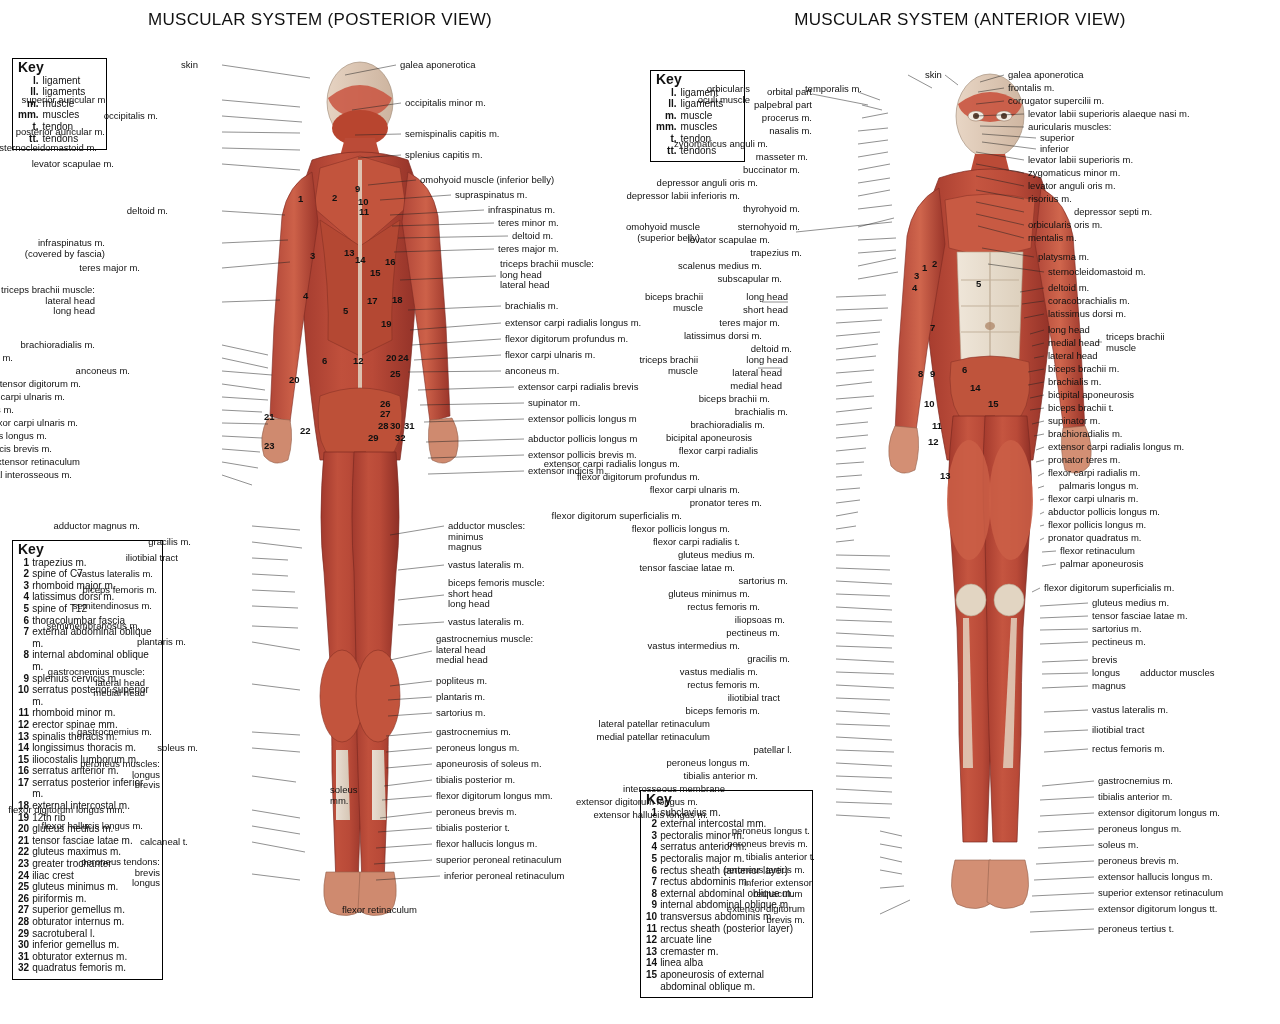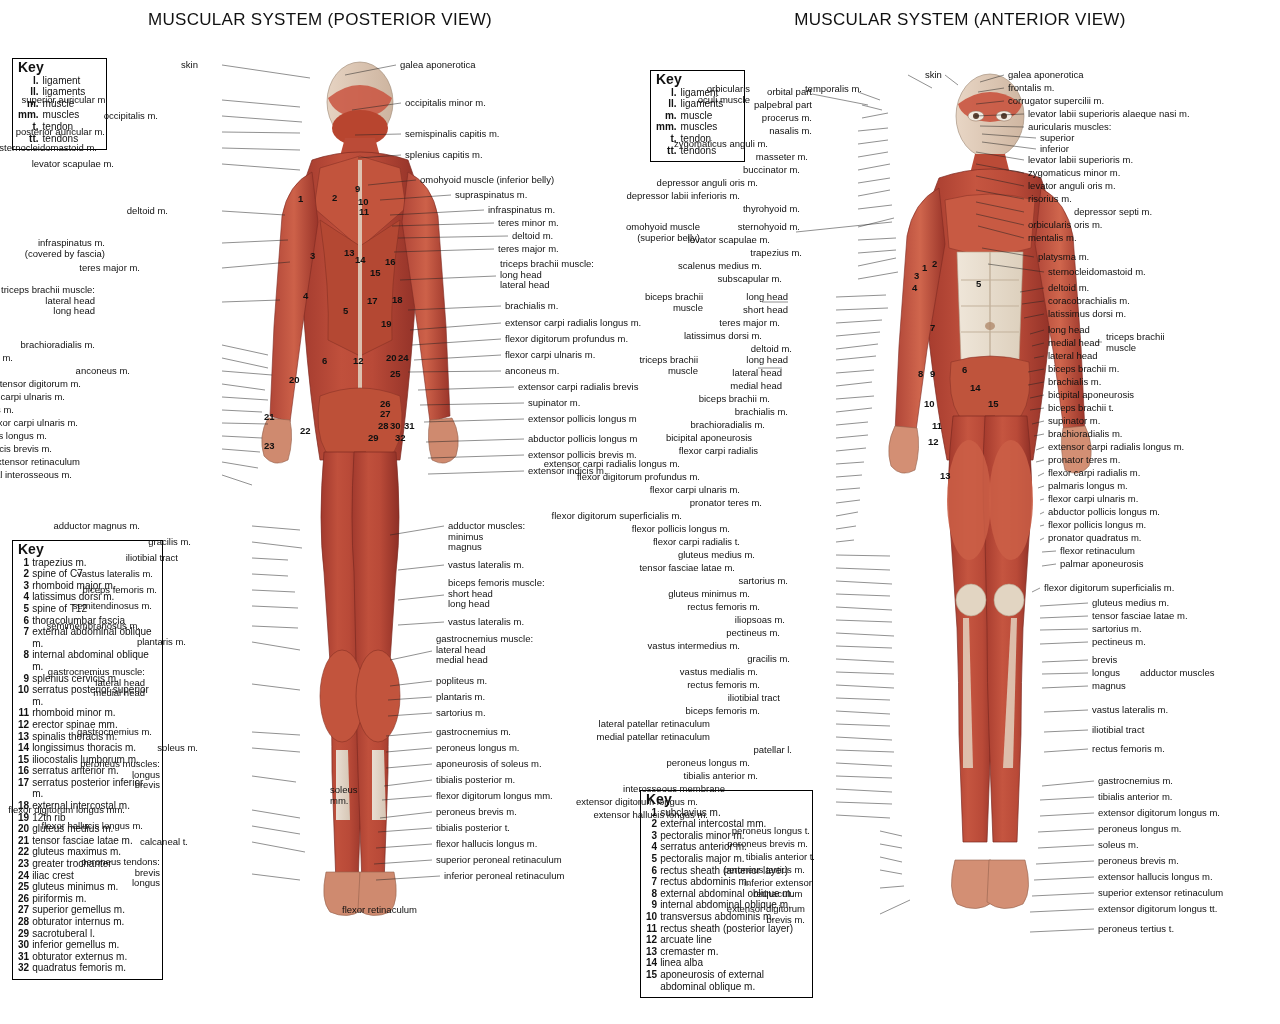--- a/index.html
+++ b/index.html
@@ -962,21 +962,21 @@
 muscle</div>
       <div class="lbl l" style="left: 408px; top: 364px;">biceps brachii m.</div>
       <div class="lbl l" style="left: 408px; top: 377px;">brachialis m.</div>
       <div class="lbl l" style="left: 408px; top: 390px;">bicipital aponeurosis</div>
       <div class="lbl l" style="left: 408px; top: 403px;">biceps brachii t.</div>
       <div class="lbl l" style="left: 408px; top: 416px;">supinator m.</div>
       <div class="lbl l" style="left: 408px; top: 429px;">brachioradialis m.</div>
       <div class="lbl l" style="left: 408px; top: 442px;">extensor carpi radialis longus m.</div>
       <div class="lbl l" style="left: 408px; top: 455px;">pronator teres m.</div>
       <div class="lbl l" style="left: 408px; top: 468px;">flexor carpi radialis m.</div>
-      <div class="lbl l" style="left: 408px; top: 481px;">palmaris longus m.</div>
+      <div class="lbl l" style="left: 419px; top: 481px;">palmaris longus m.</div>
       <div class="lbl l" style="left: 408px; top: 494px;">flexor carpi ulnaris m.</div>
       <div class="lbl l" style="left: 408px; top: 507px;">abductor pollicis longus m.</div>
       <div class="lbl l" style="left: 408px; top: 520px;">flexor pollicis longus m.</div>
       <div class="lbl l" style="left: 408px; top: 533px;">pronator quadratus m.</div>
       <div class="lbl l" style="left: 420px; top: 546px;">flexor retinaculum</div>
       <div class="lbl l" style="left: 420px; top: 559px;">palmar aponeurosis</div>
       <div class="lbl l" style="left: 404px; top: 583px;">flexor digitorum superficialis m.</div>
       <div class="lbl l" style="left: 452px; top: 598px;">gluteus medius m.</div>
       <div class="lbl l" style="left: 452px; top: 611px;">tensor fasciae latae m.</div>
       <div class="lbl l" style="left: 452px; top: 624px;">sartorius m.</div>

